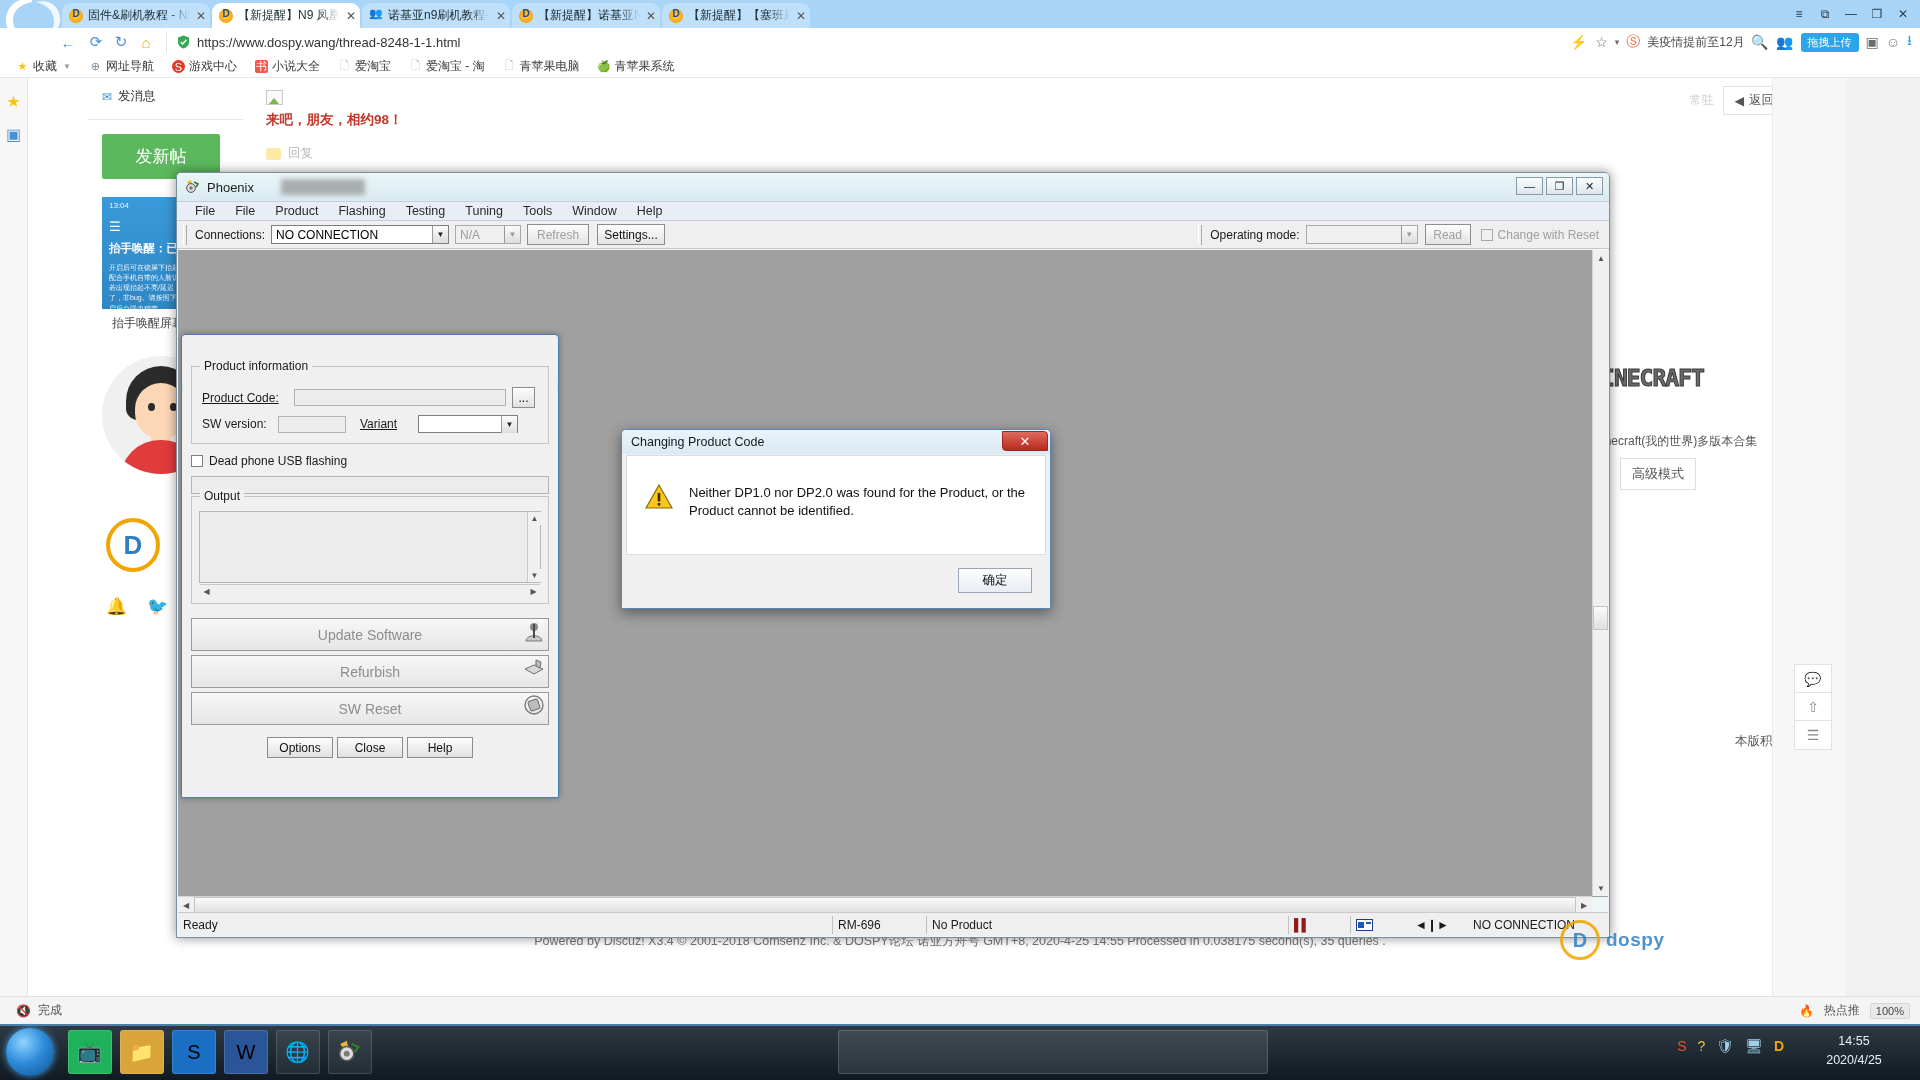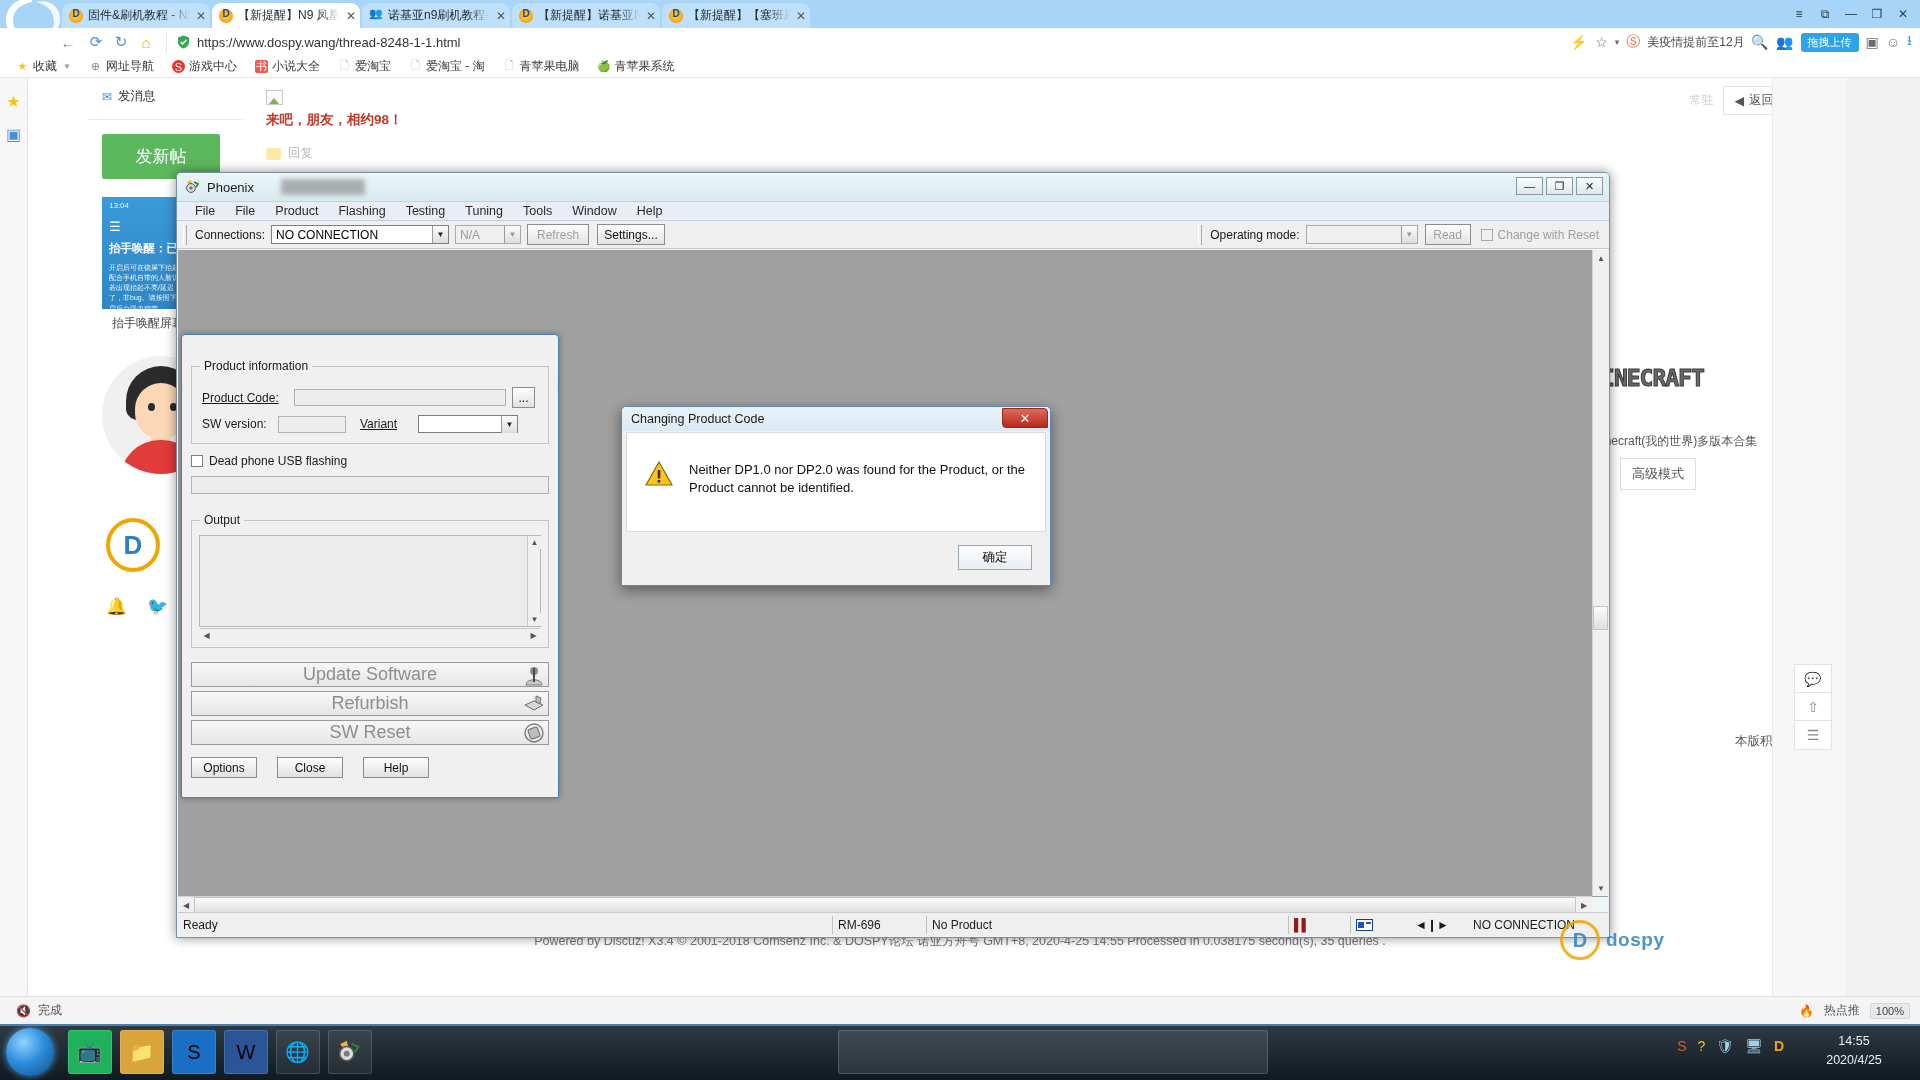--- a/index.html
+++ b/index.html
@@ -149,26 +149,26 @@
   .fw-title .t { font-size:12.5px; color:#1d1d1d; }
   .fw-sys { position:absolute; right:4px; top:3px; display:flex; gap:3px; }
   .fw-body { position:absolute; left:1px; right:1px; top:23px; bottom:1px; background:#f0f0f0; padding:8px; }
   .group { border:1px solid #c4c4c4; position:relative;padding-left:44px; }
   .group > .legend { position:absolute; left:8px; top:-8px; background:#f0f0f0; padding:0 4px; font-size:12px; color:#1a1a1a; }
   .lbl { font-size:12px; color:#1a1a1a; }
   .u { text-decoration:underline; }
   .tf { border:1px solid #b4b4b4; background:#ececec; height:17px; }
   .fbtn { border:1px solid #8c8c8c; background:linear-gradient(#fdfdfd,#e1e1e1); font-size:12px; color:#6f6f6f; display:flex; align-items:center; justify-content:center; }
   .fbtn.on { color:#111; }
-  .bigbtn { height:25px; border:1px solid #9a9a9a; background:linear-gradient(#f7f7f7,#e6e6e6); position:relative; display:flex; align-items:center; justify-content:center; font-size:18px; color:#8e8e8e; }
+  .bigbtn { height:33px; border:1px solid #9a9a9a; background:linear-gradient(#f7f7f7,#e6e6e6); position:relative; display:flex; align-items:center; justify-content:center; font-size:14px; color:#8e8e8e; }
   .bigbtn .bico { position:absolute; right:3px; top:1px; width:22px; height:22px; }
   .outbox { position:absolute; left:7px; right:7px; top:14px; bottom:20px; border:1px solid #b6b6b6; background:#ececec; }
 
   
-  .modal { position:absolute; left:621px; top:406px; width:430px; height:180px;
+  .modal { position:absolute; left:621px; top:429px; width:430px; height:180px;
            background:#f0f0f0; border:1px solid #5b87b5; border-radius:5px 5px 0 0;
            box-shadow:0 4px 14px rgba(0,0,0,.45); }
   .md-title { height:24px; background:linear-gradient(#eaf3fa,#dbe9f5); display:flex; align-items:center; padding-left:9px; border-radius:4px 4px 0 0; position:relative; }
   .md-title .t { font-size:12.5px; color:#1a1a1a; }
   .md-x { position:absolute; right:2px; top:1px; width:46px; height:20px; background:linear-gradient(#e06a5e,#b52a1c); border:1px solid #9b2a1c; border-radius:0 4px 0 4px; color:#fff; font-size:13px; display:flex; align-items:center; justify-content:center; }
   .md-body { position:absolute; left:4px; right:4px; top:25px; height:100px; background:#fff; border:1px solid #dcdcdc; display:flex; align-items:flex-start; padding:28px 16px 0 18px; gap:16px; }
   .warn { width:28px; height:26px; flex:0 0 auto; }
   .md-msg { font-size:13px; color:#111; line-height:1.42; }
   .md-foot { position:absolute; left:4px; right:4px; top:126px; bottom:4px; background:#f0f0f0; display:flex; align-items:center; justify-content:flex-end; padding-right:14px; }
   .md-ok { width:74px; height:25px; border:1px solid #9aa7b3; background:linear-gradient(#fdfdfd,#e8eef4); font-size:12.5px; color:#111; display:flex; align-items:center; justify-content:center; }
@@ -518,21 +518,21 @@
             </div>
           </div>
 
           <div style="display:flex;align-items:center;gap:6px;margin-top:10px;">
             <span class="cbox" style="background:#fff;border-color:#808080;"></span>
             <span class="lbl">Dead phone USB flashing</span>
           </div>
 
           <div class="tf" style="margin-top:8px;height:18px;"></div>
 
-          <div class="group" style="height:128px;margin-top:26px;">
+          <div class="group" style="height:108px;margin-top:2px;">
             <span class="legend">Output</span>
             <div class="outbox"></div>
             <div style="position:absolute;right:8px;top:15px;width:13px;bottom:21px;background:#f0f0f0;border-left:1px solid #c8c8c8;">
               <div class="sb-arrow" style="width:13px;height:13px;">▲</div>
               <div class="sb-arrow" style="width:13px;height:13px;position:absolute;bottom:0;">▼</div>
             </div>
             <div style="position:absolute;left:8px;right:8px;bottom:6px;height:13px;background:#f0f0f0;border-top:1px solid #c8c8c8;display:flex;justify-content:space-between;">
               <div class="sb-arrow" style="width:13px;height:13px;">◀</div>
               <div class="sb-arrow" style="width:13px;height:13px;">▶</div>
             </div>
@@ -554,21 +554,21 @@
             </svg>
           </div>
           <div class="bigbtn" style="margin-top:4px;">
             <span>SW Reset</span>
             <svg class="bico" viewBox="0 0 22 22">
               <circle cx="11" cy="11" r="9" fill="none" stroke="#7d7d7d" stroke-width="1.4"></circle>
               <rect x="6" y="6" width="10" height="10" rx="2" fill="#bdbdbd" stroke="#6f6f6f" transform="rotate(-20 11 11)"></rect>
             </svg>
           </div>
 
-          <div style="display:flex;justify-content:flex-start;gap:20px;margin-top:12px;">
+          <div style="display:flex;justify-content:center;gap:4px;margin-top:12px;">
             <span class="fbtn on" style="width:66px;height:21px;">Options</span>
             <span class="fbtn on" style="width:66px;height:21px;">Close</span>
             <span class="fbtn on" style="width:66px;height:21px;">Help</span>
           </div>
         </div>
       </div>
 
     </div>
 
     <div class="px-scroll-v">

